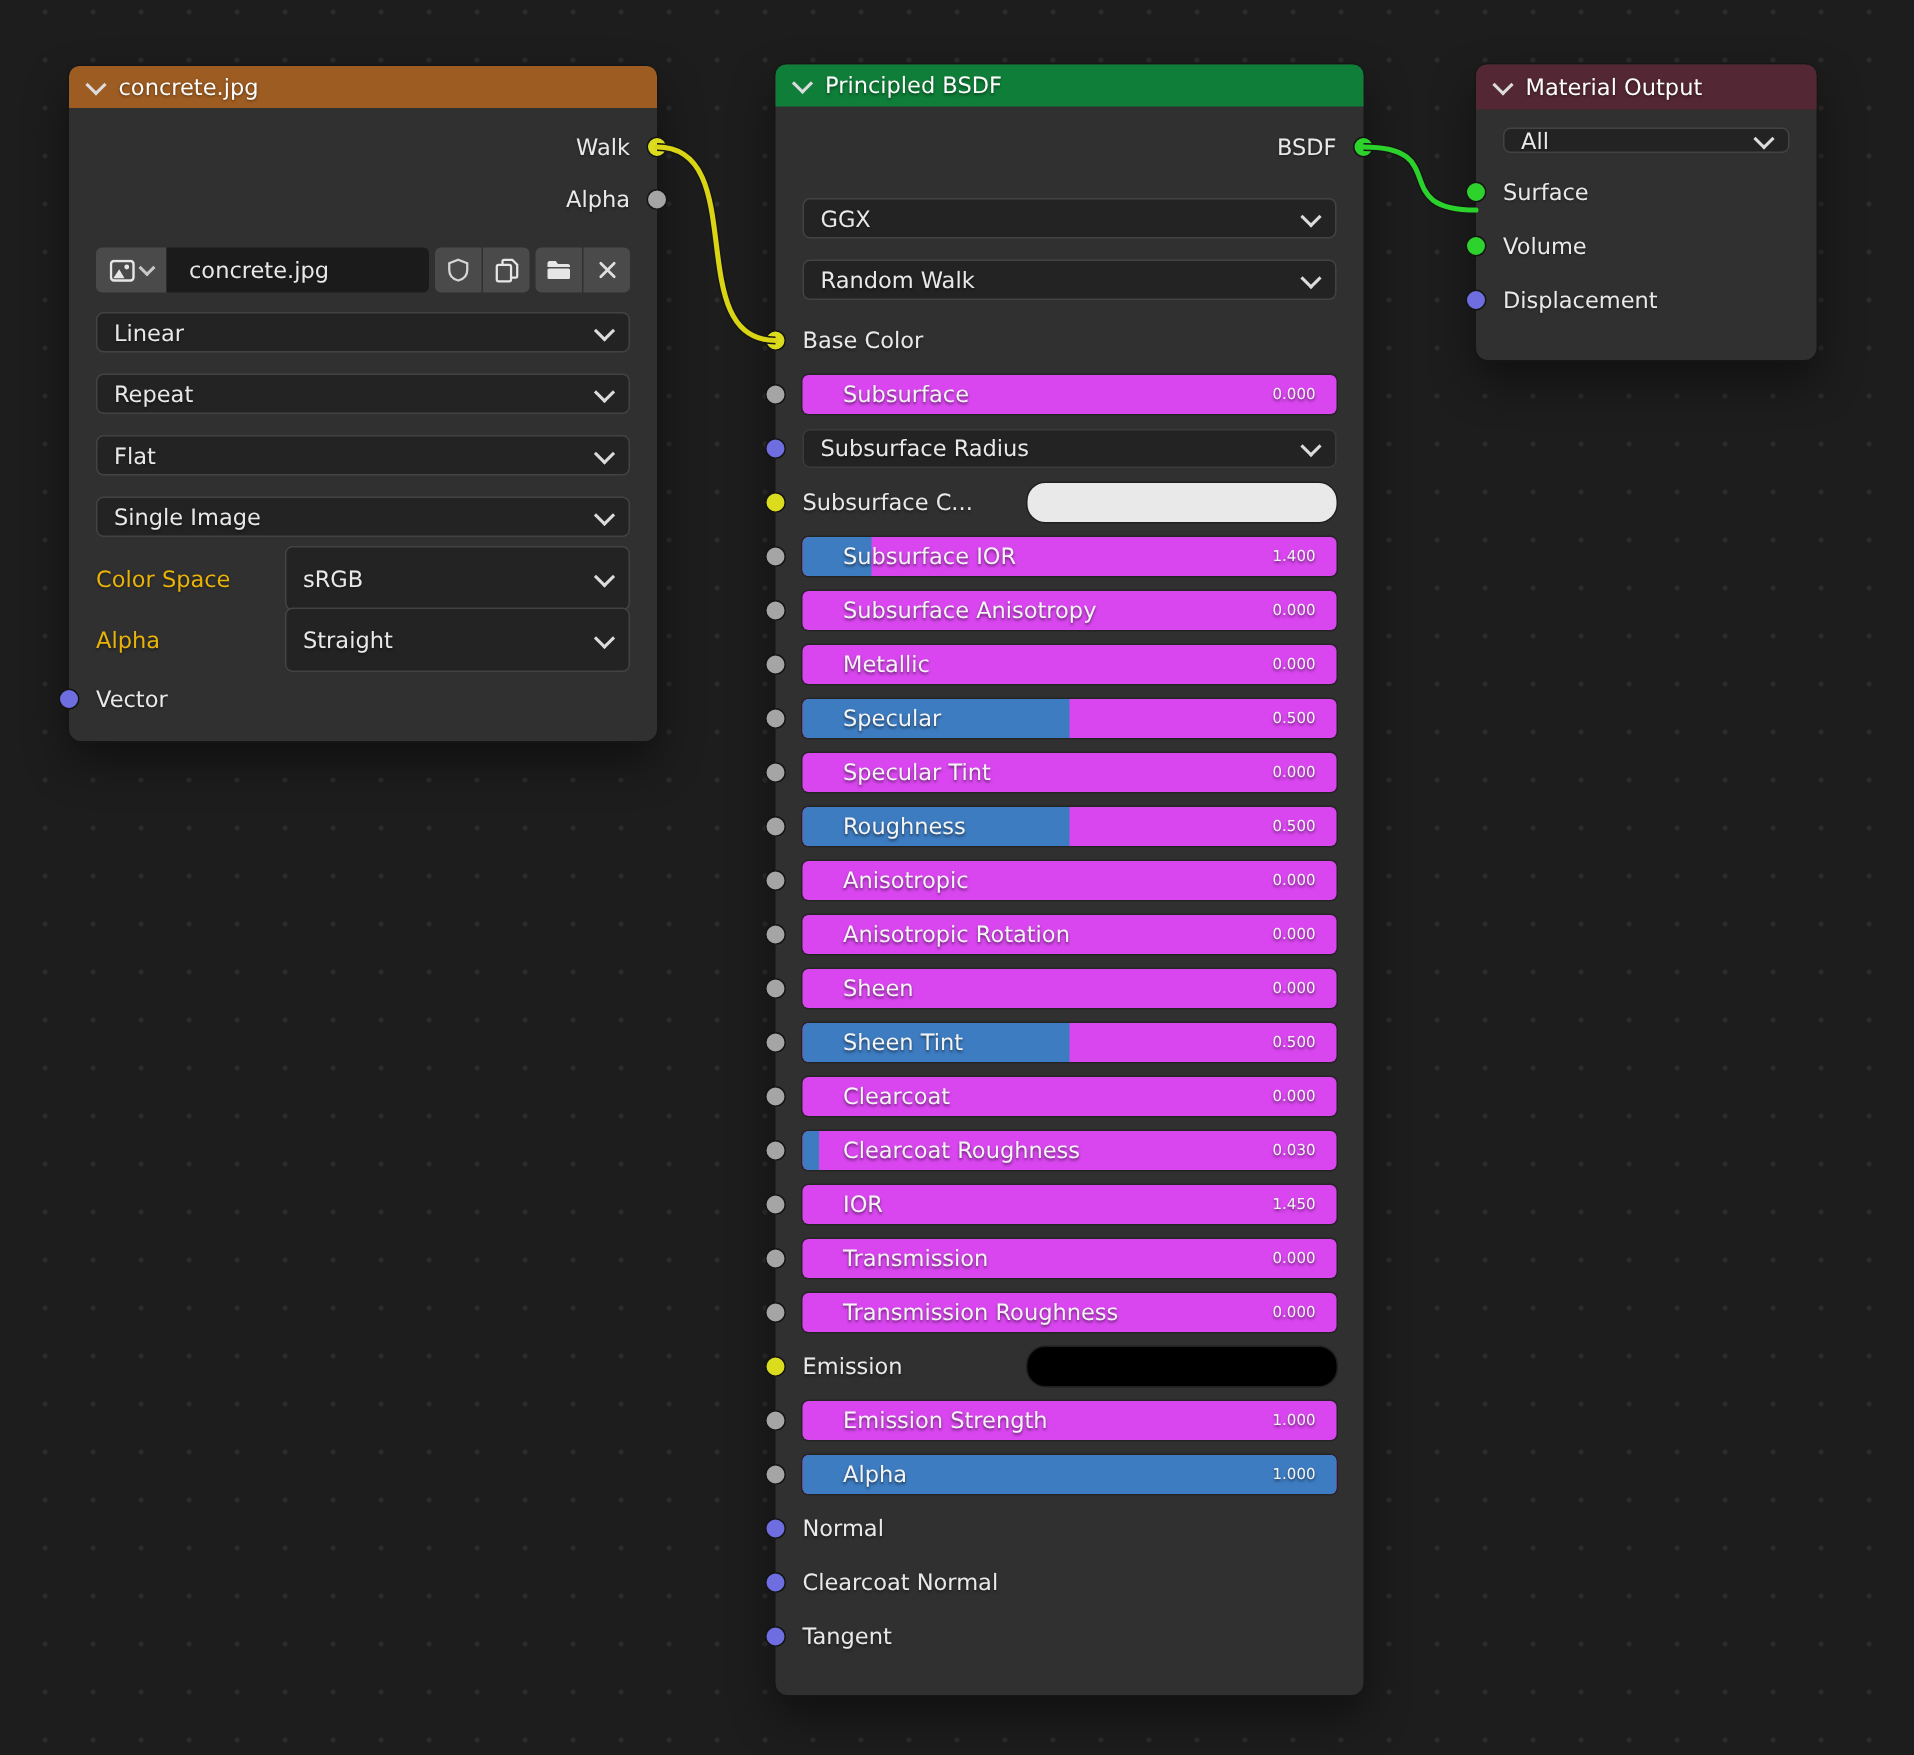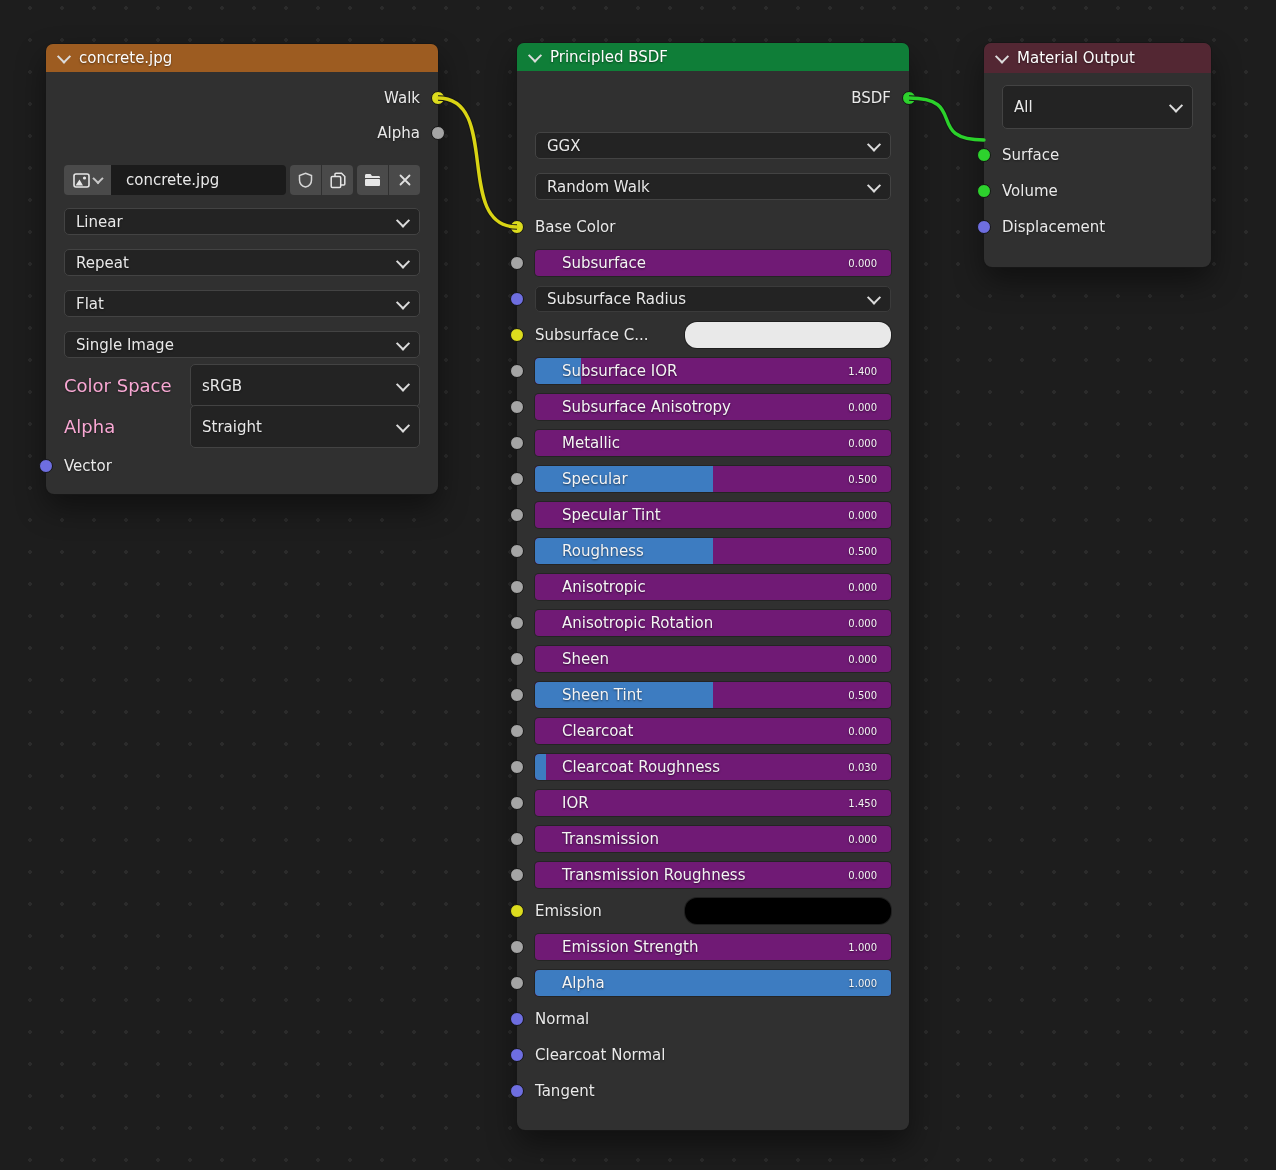--- a/index.html
+++ b/index.html
@@ -26,21 +26,21 @@
   .socket.right{right:-25px;}
   .socket.yellow{background:#dcdc1e;}
   .socket.gray{background:#a5a5a5;}
   .socket.vector{background:#6e6ee0;}
   .socket.green{background:#2dd22d;}
   
   .row{position:relative;height:26px;margin-bottom:10px;display:flex;align-items:center;}
   .out-row{height:24px;margin-bottom:11px;justify-content:flex-end;}
   .plain-lbl{font-size:15px;color:#e9e9e9;text-shadow:0 1px 2px rgba(0,0,0,.4);}
   
-  .slider{flex:1;height:26px;position:relative;background:#701a75;border-radius:4px;
+  .slider{flex:1;height:26px;position:relative;background:#d946ef;border-radius:4px;
     display:flex;align-items:center;overflow:hidden;box-shadow:0 0 0 1px rgba(0,0,0,.25);}
   .fill{position:absolute;left:0;top:0;bottom:0;background:#3d7cc1;border-radius:4px 0 0 4px;}
   .s-lbl{margin-left:27px;position:relative;z-index:1;font-size:15px;color:#f4f4f4;
     text-shadow:0 1px 2px rgba(0,0,0,.55);}
   .s-val{margin-left:auto;margin-right:14px;position:relative;z-index:1;font-size:10px;
     color:#f4f4f4;text-shadow:0 1px 2px rgba(0,0,0,.55);}
   
   .dropdown{background:#232323;border:1px solid #434343;border-radius:5px;display:flex;
     align-items:center;padding:0 11px;color:#e8e8e8;font-size:15px;box-sizing:border-box;
     text-shadow:0 1px 2px rgba(0,0,0,.4);}
@@ -57,21 +57,21 @@
   .img-btn{width:47px;background:#4a4a4a;border-radius:4px 0 0 4px;display:flex;
     align-items:center;justify-content:center;gap:4px;}
   .name-field{flex:1;background:#1b1b1b;border-radius:0 4px 4px 0;display:flex;
     align-items:center;padding-left:15px;color:#e9e9e9;font-size:15px;margin-right:4px;}
   .icon-btn{width:31px;background:#4a4a4a;display:flex;align-items:center;justify-content:center;}
   .rl{border-radius:4px 0 0 4px;margin-right:1px;}
   .rr{border-radius:0 4px 4px 0;margin-right:4px;}
   .rr2{border-radius:0 4px 4px 0;}
   
   .prop-row{display:flex;align-items:center;height:27px;margin-bottom:14px;}
-  .prop-lbl{width:126px;font-size:18px;color:#f9a8d4;text-shadow:0 1px 2px rgba(0,0,0,.4);}
+  .prop-lbl{width:126px;font-size:15px;color:#eab308;text-shadow:0 1px 2px rgba(0,0,0,.4);}
   .prop-dd{flex:1;height:43px;margin-bottom:0;}
   .in-row{height:24px;margin-bottom:0;}
   .mo-row{height:24px;margin-bottom:12px;}
   .mo-first{margin-top:14px;}
   #wires{position:absolute;left:0;top:0;z-index:2;pointer-events:none;}
   svg{display:block;}
 </style>
 </head>
 <body>
 
@@ -377,21 +377,21 @@
         </div>
     </div>
   </div>
 
   <div class="node" style="left:984px;top:43px;width:227px;">
     <div class="node-header hdr-output">
       <span class="chev"></span>
       <span>Material Output</span>
     </div>
     <div class="node-body">
-      <div class="dropdown big" style="margin-top:12px;height:44px;margin-bottom:0;">
+      <div class="dropdown big" style="margin-top:12px;height:17px;margin-bottom:0;">
         <span>All</span>
         <span class="chev"></span>
       </div>
       <div>
           <div class="row mo-row mo-first">
             <span class="socket green left"></span>
             <span class="plain-lbl">Surface</span>
           </div>
           <div class="row mo-row">
             <span class="socket green left"></span>

